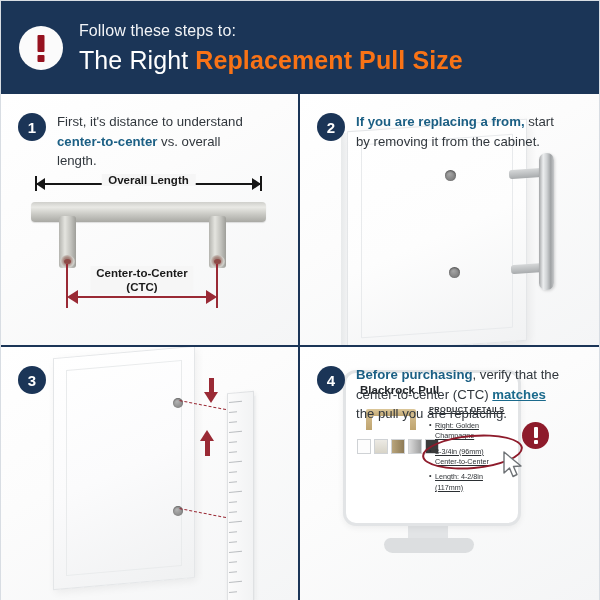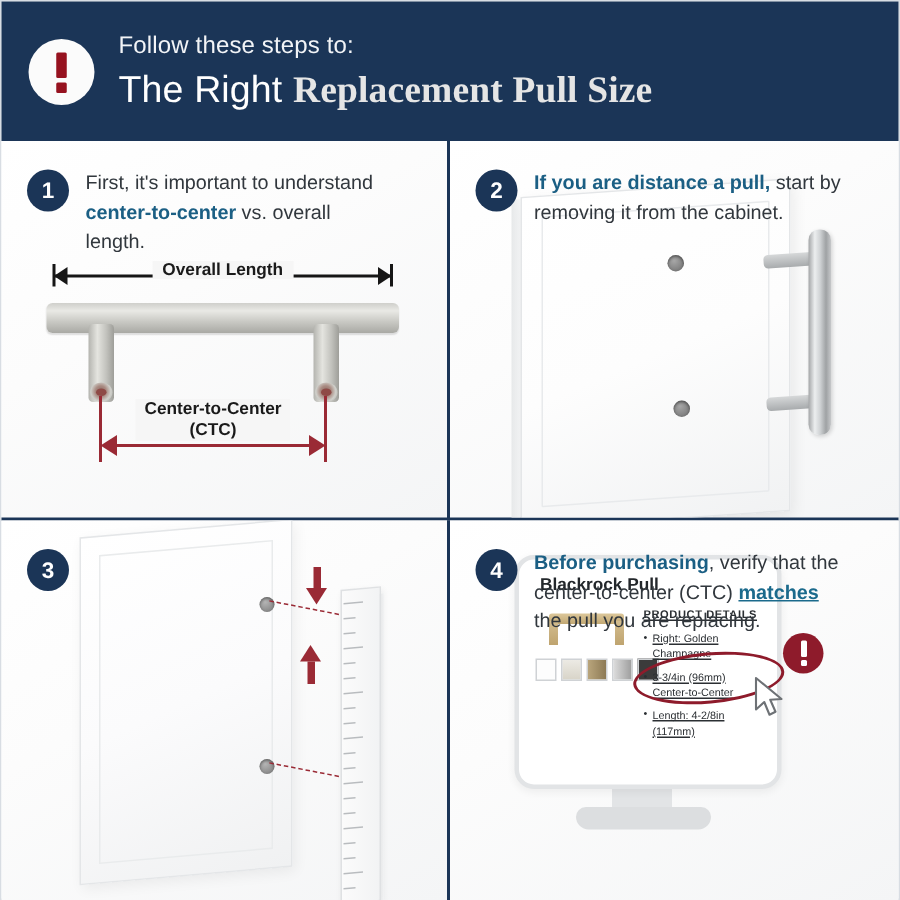--- a/index.html
+++ b/index.html
@@ -39,21 +39,21 @@
     position:absolute;left:50%;top:29px;transform:translateX(-50%);
     width:7px;height:7px;background:#96121f;border-radius:1px;
   }
   .header-text{color:#ffffff;line-height:1;}
   .header-kicker{
     font-size:16px;font-weight:400;color:#f2f4f7;
     letter-spacing:.1px;margin-bottom:9px;
   }
   .header-title{font-size:25px;letter-spacing:.1px;white-space:nowrap;}
   .header-title .thin{font-weight:400;color:#ffffff;}
-  .header-title .bold{font-weight:700;color:#e5e5e5;font-family:Liberation Serif, serif;}
+  .header-title .bold{font-weight:700;color:#f97316;}
 
   
   .grid{
     position:relative;
     height:506px;
     display:grid;
     grid-template-columns:1fr 1fr;
     grid-template-rows:1fr 1fr;
   }
   .panel{
@@ -294,21 +294,21 @@
       </div>
     </div>
   </div>
 
   <div class="grid">
 
     <div class="panel p1">
       <div class="step-head">
         <div class="step-num">1</div>
         <div class="step-text">
-          <span>First, it's important to understand </span><span class="hl">center-to-center</span><span> vs. overall length.</span>
+          <span>First, it's distance to understand </span><span class="hl">center-to-center</span><span> vs. overall length.</span>
         </div>
       </div>
 
       <div class="art1">
         <div class="dim-top">
           <div class="cap l"></div>
           <div class="cap r"></div>
           <div class="line"></div>
           <div class="ah l"></div>
           <div class="ah r"></div>
@@ -337,21 +337,21 @@
           <div class="ah r"></div>
         </div>
 
       </div>
     </div>
 
     <div class="panel p2">
       <div class="step-head">
         <div class="step-num">2</div>
         <div class="step-text">
-          <span class="hl">If you are distance a pull,</span><span> start by removing it from the cabinet.</span>
+          <span class="hl">If you are replacing a from,</span><span> start by removing it from the cabinet.</span>
         </div>
       </div>
 
       <div class="art2">
         <div class="door-edge"></div>
         <div class="door"></div>
         <div class="hole h1"></div>
         <div class="hole h2"></div>
         <div class="pull2-arm t"></div>
         <div class="pull2-arm b"></div>

